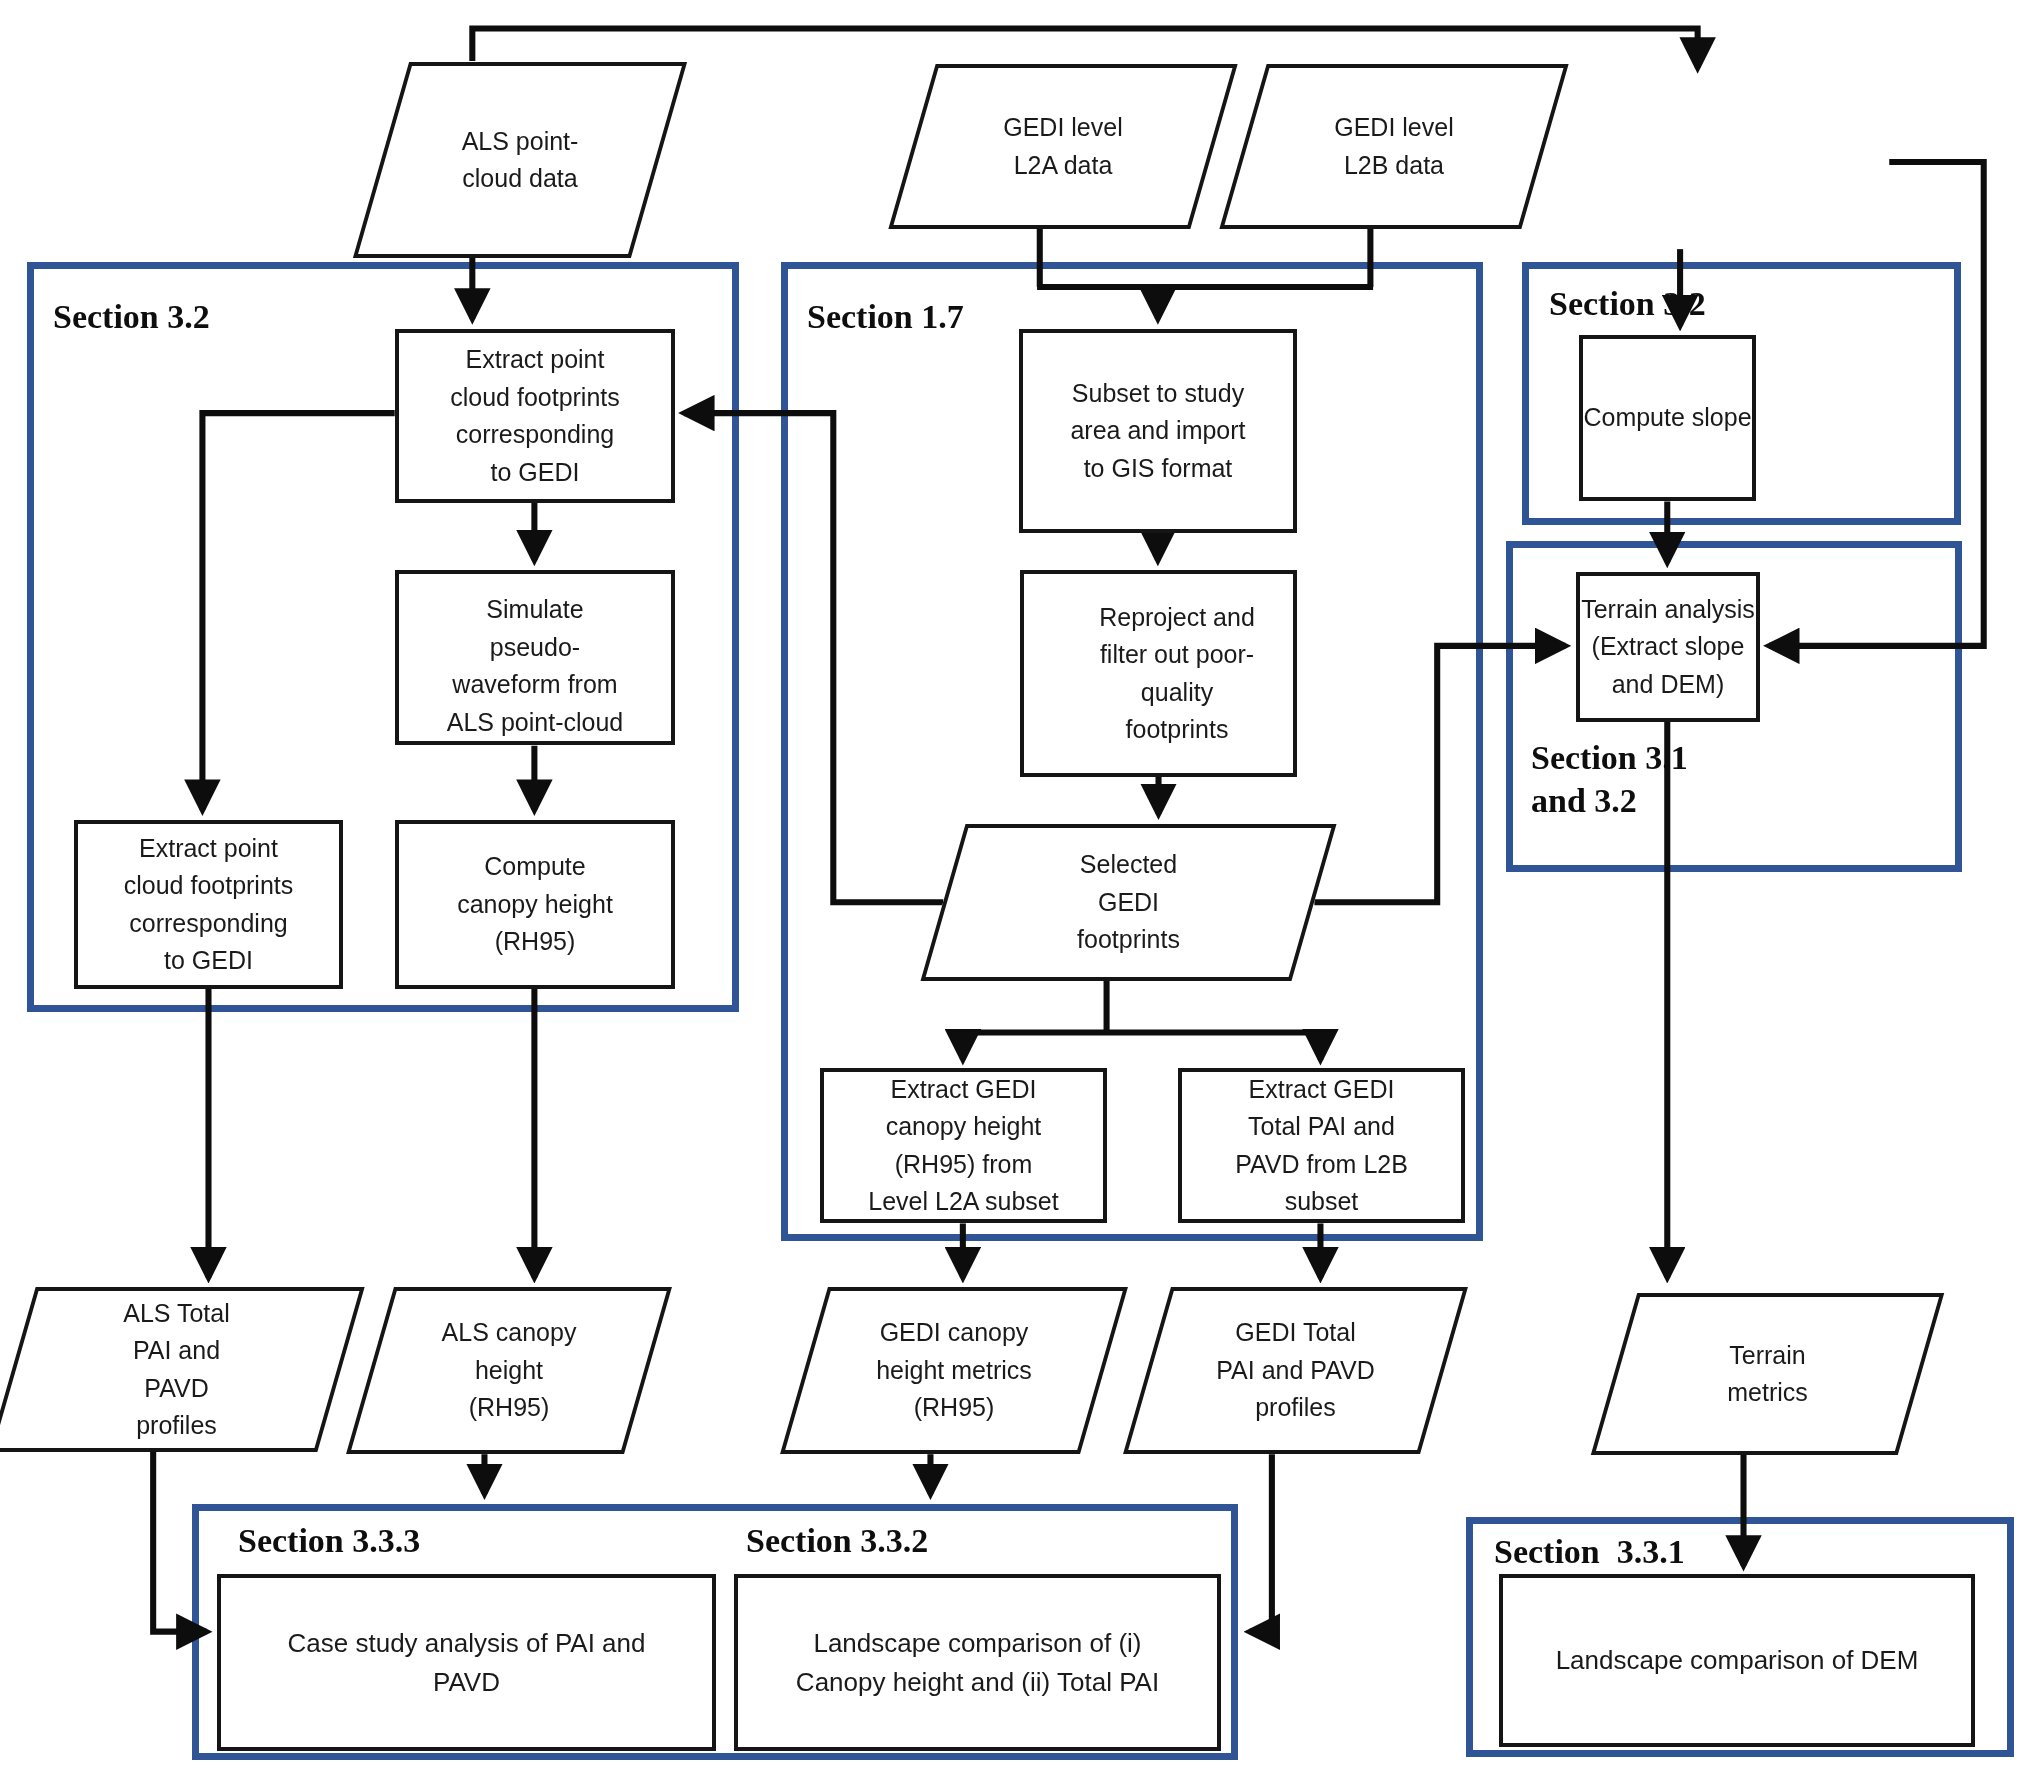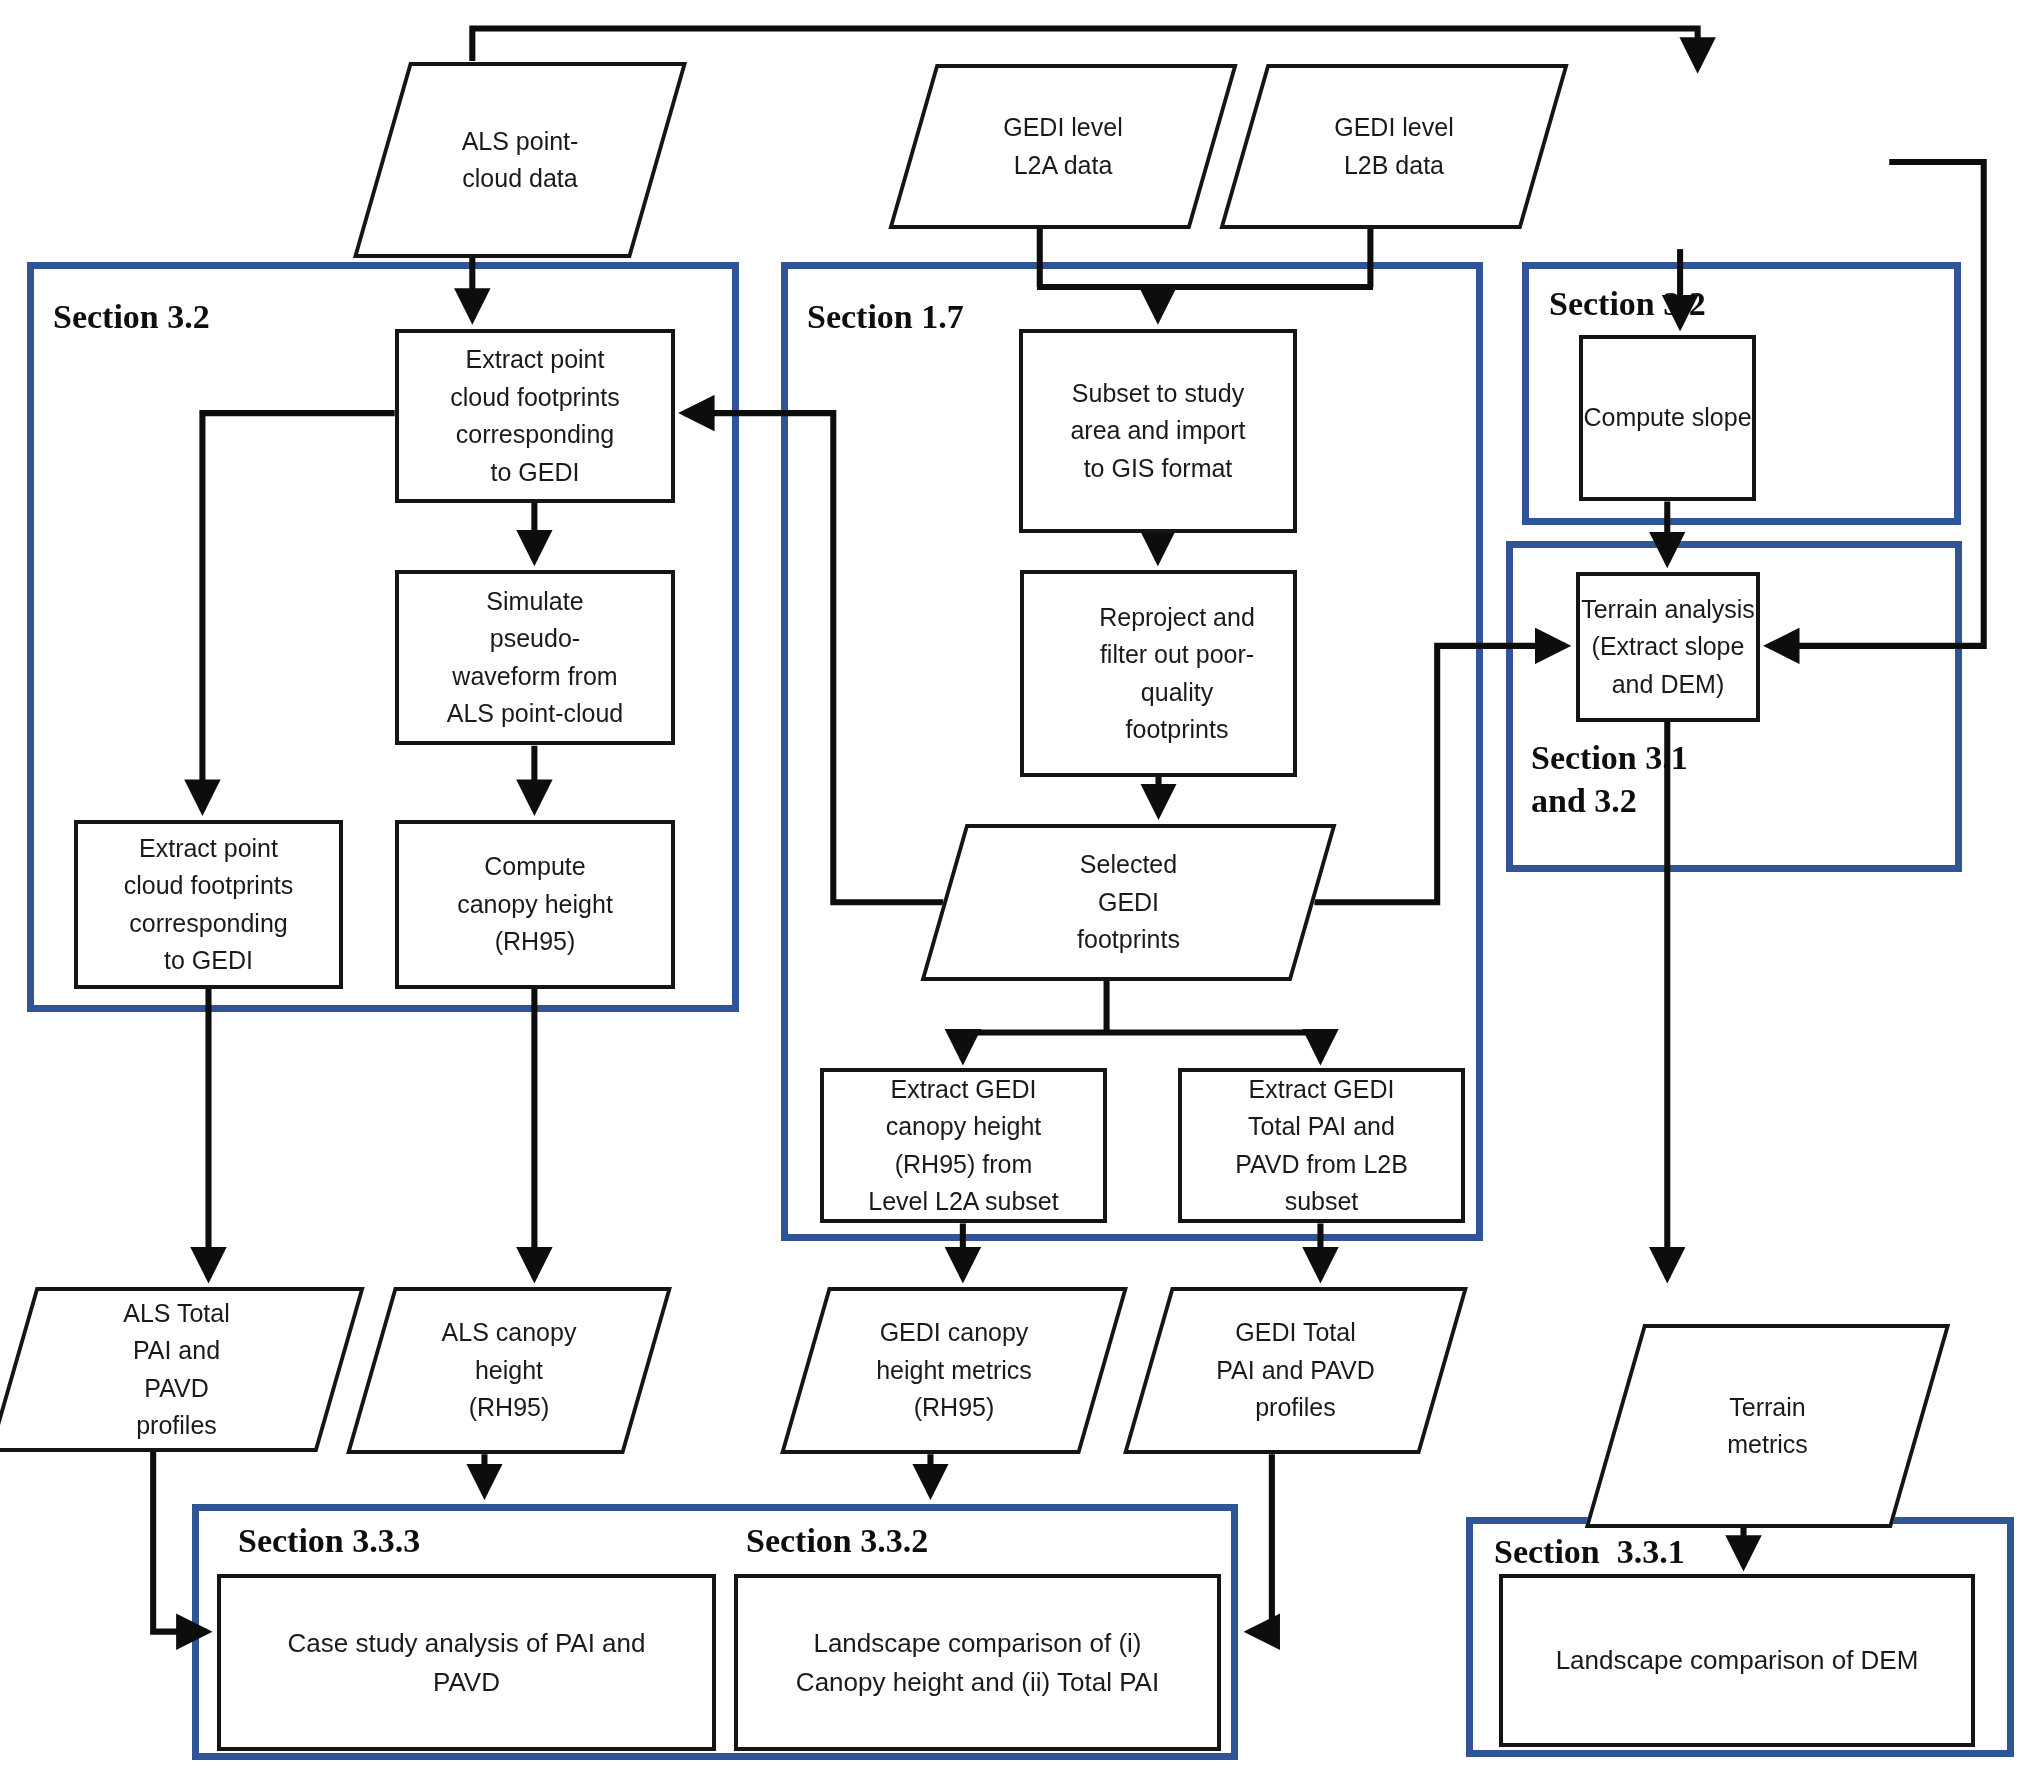--- a/index.html
+++ b/index.html
@@ -101,21 +101,21 @@
     <div class="label">GEDI level
 L2B data</div>
   </div>
 
   <div class="node rect" style="left:395px;top:329px;width:280px;height:174px;">
     <div class="label">Extract point
 cloud footprints
 corresponding
 to GEDI</div>
   </div>
-  <div class="node rect" style="left:395px;top:570px;width:280px;height:175px;">
+  <div class="node rect" style="left:395px;top:570px;width:280px;height:175px;align-items:flex-end;">
     <div class="label">Simulate
 pseudo-
 waveform from
 ALS point-cloud</div>
   </div>
   <div class="node rect" style="left:395px;top:820px;width:280px;height:169px;">
     <div class="label">Compute
 canopy height
 (RH95)</div>
   </div>
@@ -183,21 +183,21 @@
     <div class="label">GEDI canopy
 height metrics
 (RH95)</div>
   </div>
   <div class="node para" style="left:1147px;top:1287px;width:297px;height:167px;">
     <div class="shape"></div>
     <div class="label">GEDI Total
 PAI and PAVD
 profiles</div>
   </div>
-  <div class="node para" style="left:1614px;top:1324px;width:307px;height:204px;">
+  <div class="node para" style="left:1614px;top:1293px;width:307px;height:162px;">
     <div class="shape"></div>
     <div class="label">Terrain
 metrics</div>
   </div>
 
   <div class="node rect" style="left:217px;top:1574px;width:499px;height:177px;border-width:4px;">
     <div class="label big">Case study analysis of PAI and
 PAVD</div>
   </div>
   <div class="node rect" style="left:734px;top:1574px;width:487px;height:177px;border-width:4px;">

